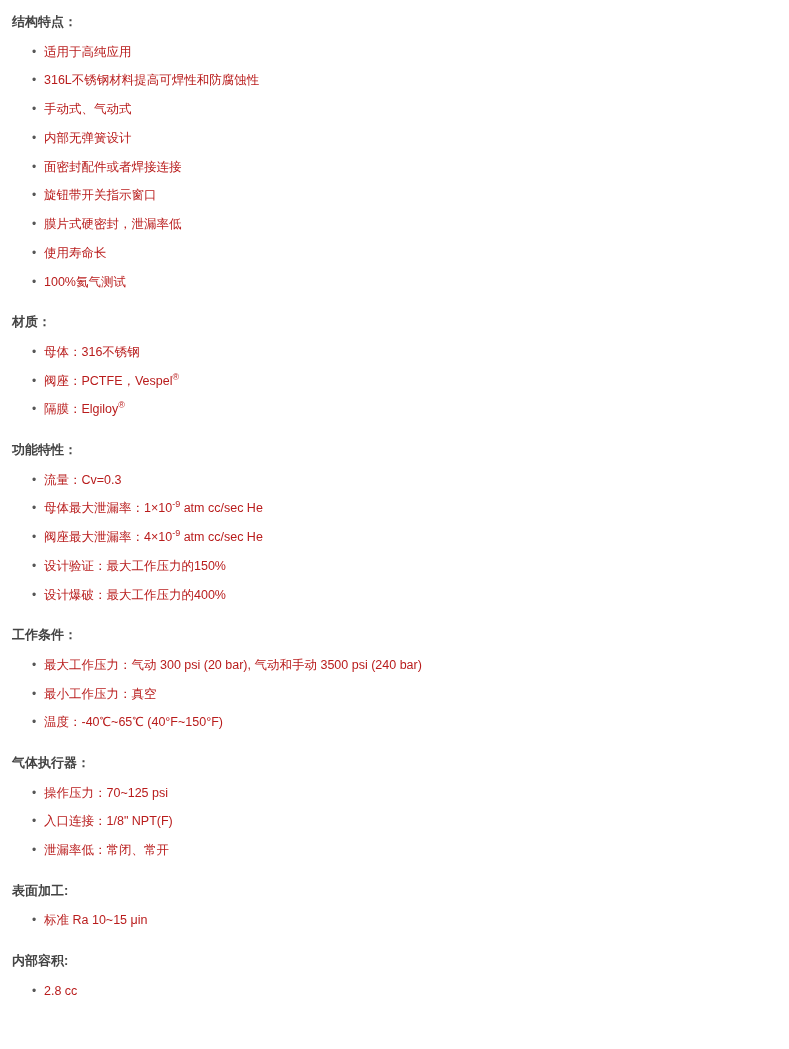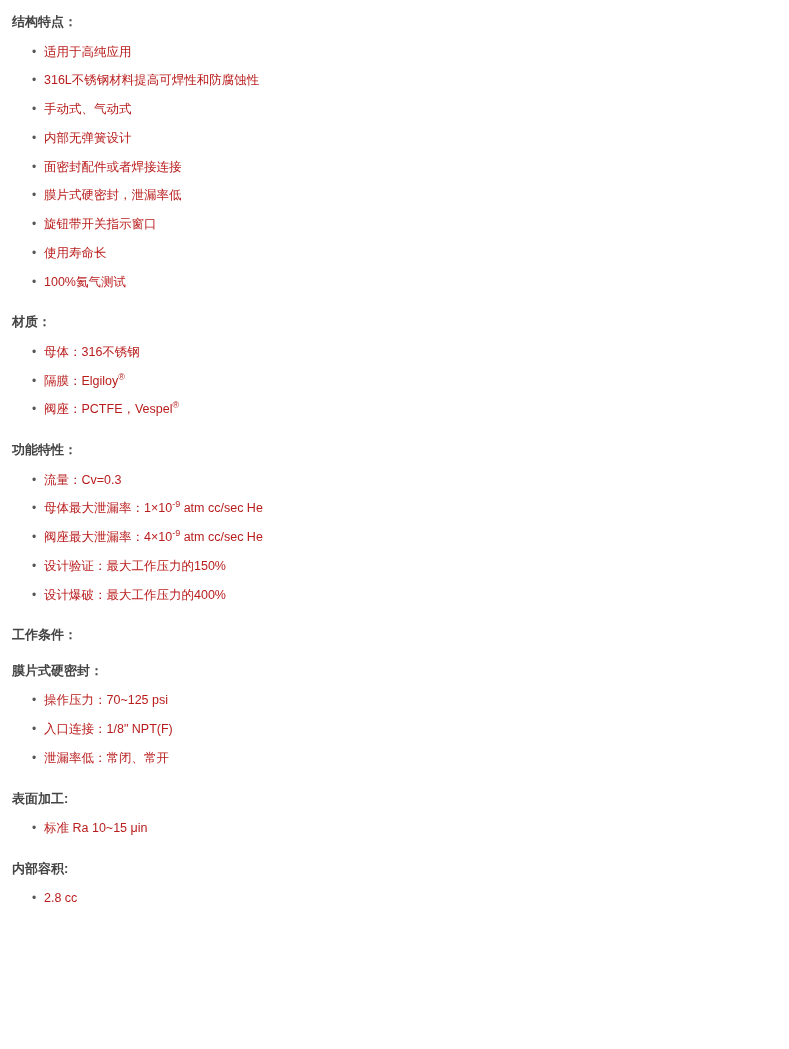--- a/index.html
+++ b/index.html
@@ -63,49 +63,54 @@
 <div class="page">
   <div id="sections-root">
       <div class="section">
         <div class="section-title">结构特点：</div>
         <ul class="bullets">
           <li><span>适用于高纯应用</span></li>
           <li><span>316L不锈钢材料提高可焊性和防腐蚀性</span></li>
           <li><span>手动式、气动式</span></li>
           <li><span>内部无弹簧设计</span></li>
           <li><span>面密封配件或者焊接连接</span></li>
+          <li><span>旋钮带开关指示窗口</span></li>
           <li><span>膜片式硬密封，泄漏率低</span></li>
-          <li><span>旋钮带开关指示窗口</span></li>
           <li><span>使用寿命长</span></li>
           <li><span>100%氦气测试</span></li>
         </ul>
       </div>
       <div class="section">
         <div class="section-title">材质：</div>
         <ul class="bullets">
           <li><span>母体：316不锈钢</span></li>
+          <li><span>阀座：PCTFE，Vespel</span><sup>®</sup></li>
           <li><span>隔膜：Elgiloy</span><sup>®</sup></li>
-          <li><span>阀座：PCTFE，Vespel</span><sup>®</sup></li>
         </ul>
       </div>
       <div class="section">
         <div class="section-title">功能特性：</div>
         <ul class="bullets">
           <li><span>流量：Cv=0.3</span></li>
           <li><span>母体最大泄漏率：1×10</span><sup>-9</sup><span> atm cc/sec He</span></li>
           <li><span>阀座最大泄漏率：4×10</span><sup>-9</sup><span> atm cc/sec He</span></li>
           <li><span>设计验证：最大工作压力的150%</span></li>
           <li><span>设计爆破：最大工作压力的400%</span></li>
         </ul>
       </div>
       <div class="section">
         <div class="section-title">工作条件：</div>
+        <ul class="bullets">
+          <li><span>最大工作压力：气动 300 psi (20 bar), 气动和手动 3500 psi (240 bar)</span></li>
+          <li><span>最小工作压力：真空</span></li>
+          <li><span>温度：-40℃~65℃ (40°F~150°F)</span></li>
+        </ul>
       </div>
       <div class="section">
-        <div class="section-title">膜片式硬密封：</div>
+        <div class="section-title">气体执行器：</div>
         <ul class="bullets">
           <li><span>操作压力：70~125 psi</span></li>
           <li><span>入口连接：1/8" NPT(F)</span></li>
           <li><span>泄漏率低：常闭、常开</span></li>
         </ul>
       </div>
       <div class="section">
         <div class="section-title">表面加工:</div>
         <ul class="bullets">
           <li><span>标准 Ra 10~15 μin</span></li>

